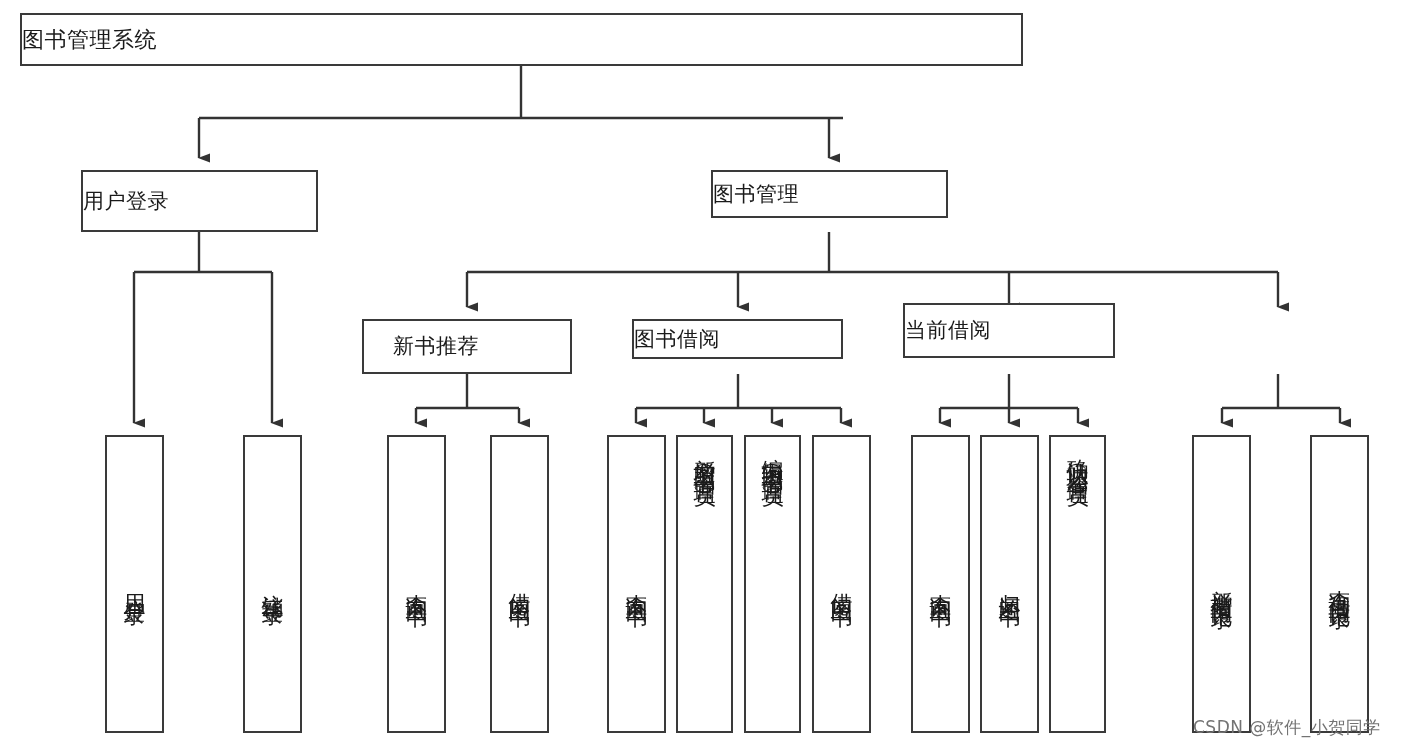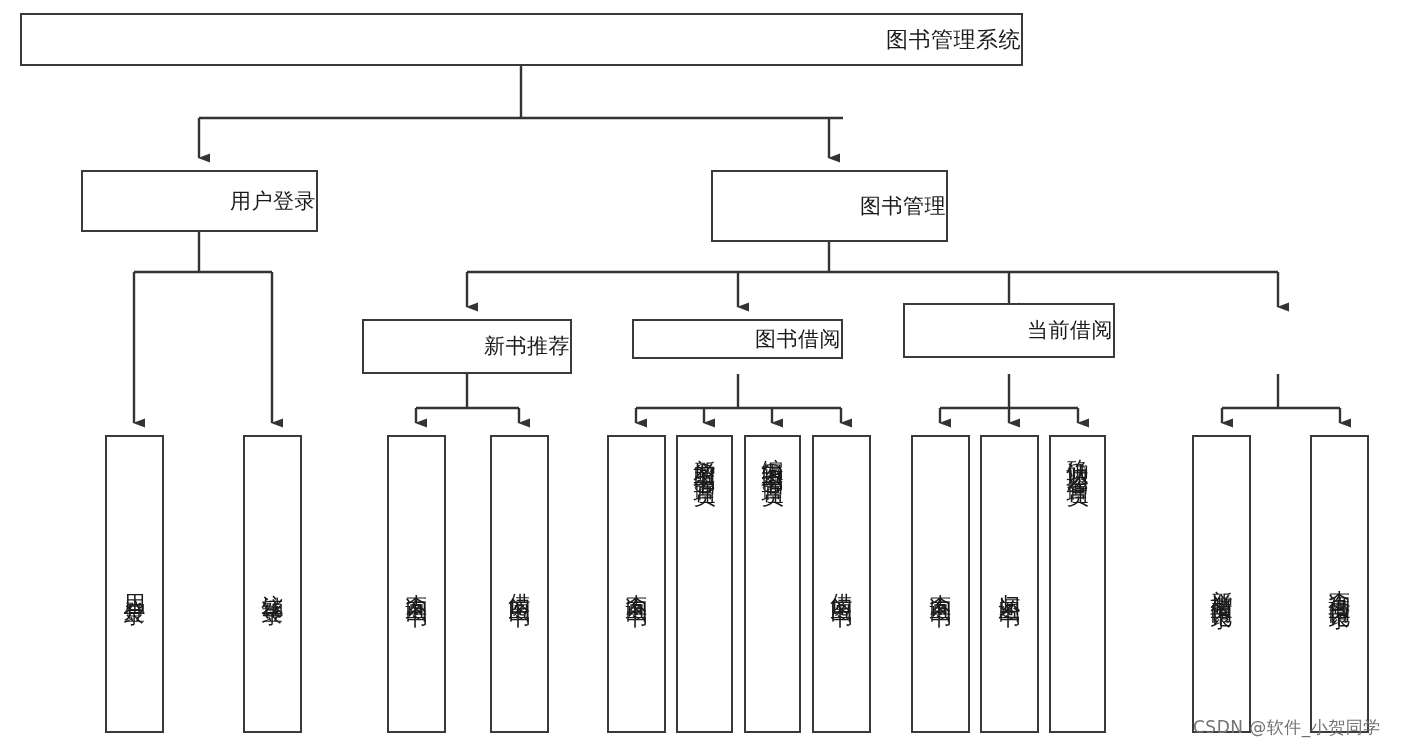--- a/index.html
+++ b/index.html
@@ -25,21 +25,21 @@
     height: 747px;
     pointer-events: none;
   }
   .node {
     position: absolute;
     box-sizing: border-box;
     background: #ffffff;
     border: 2px solid #3a3a3a;
     display: flex;
     align-items: center;
-    justify-content: flex-end;
+    justify-content: flex-start;
     color: #1a1a1a;
   }
   .node .lbl {
     display: block;
     text-align: center;
     line-height: 1.16;
     letter-spacing: 0.5px;
   }
   
   .node.horiz .lbl {
@@ -130,25 +130,25 @@
     </g>
   </svg>
 
   <div class="node horiz root" style="left:20px; top:13px; width:1003px; height:53px;">
     <span class="lbl">图书管理系统</span>
   </div>
 
   <div class="node horiz" style="left:81px; top:170px; width:237px; height:62px;">
     <span class="lbl">用户登录</span>
   </div>
-  <div class="node horiz" style="left:711px; top:170px; width:237px; height:72px;padding-left:16px;">
+  <div class="node horiz" style="left:711px; top:170px; width:237px; height:48px;">
     <span class="lbl">图书管理</span>
   </div>
 
-  <div class="node horiz" style="left:362px; top:319px; width:210px; height:55px;">
+  <div class="node horiz" style="left:362px; top:319px; width:210px; height:55px;padding-left:29px;">
     <span class="lbl">新书推荐</span>
   </div>
   <div class="node horiz" style="left:632px; top:319px; width:211px; height:40px;">
     <span class="lbl">图书借阅</span>
   </div>
   <div class="node horiz" style="left:903px; top:303px; width:212px; height:55px;">
     <span class="lbl">当前借阅</span>
   </div>
 
   <div class="node vert center" style="left:105px; top:435px; width:59px; height:298px;">

